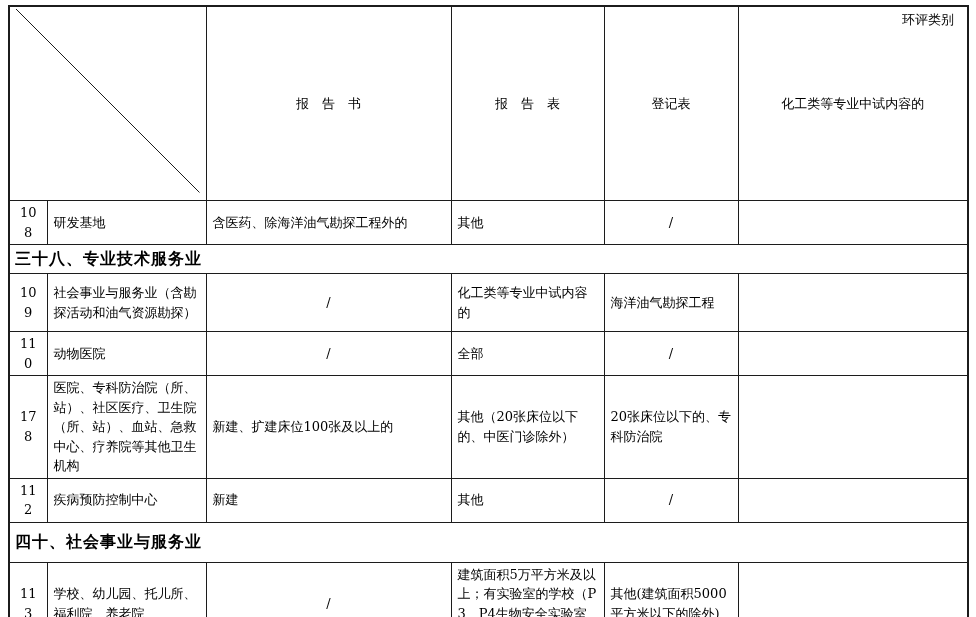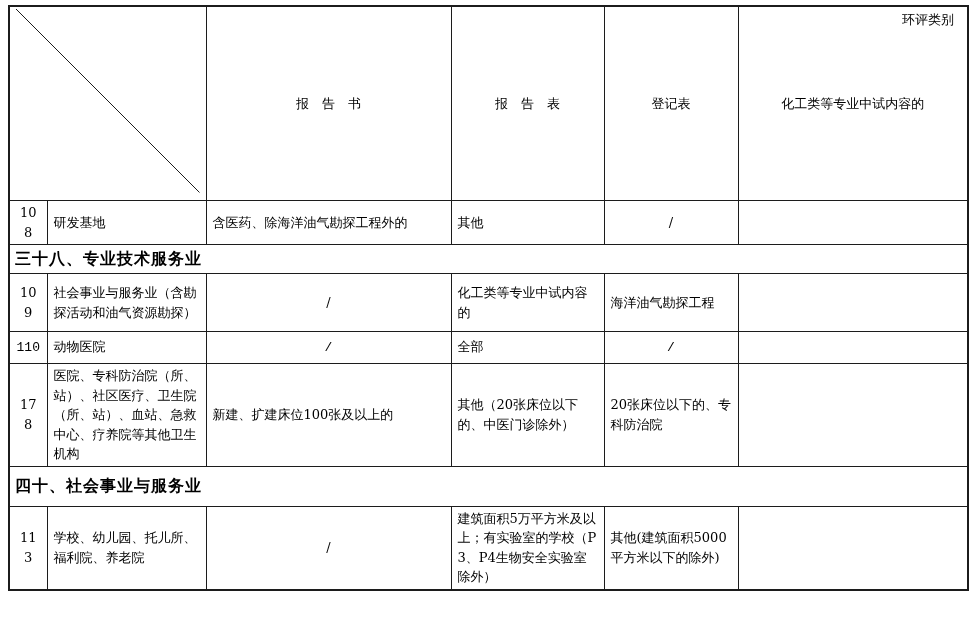--- a/index.html
+++ b/index.html
@@ -57,34 +57,42 @@
           <td colspan="6">三十八、专业技术服务业</td>
         </tr>
         <tr style="height: 58px;">
           <td class="c">109</td>
           <td class="l">社会事业与服务业（含勘探活动和油气资源勘探）</td>
           <td class="c">/</td>
           <td class="l">化工类等专业中试内容的</td>
           <td class="l">海洋油气勘探工程</td>
           <td class="l"></td>
         </tr>
-        <tr style="height: 32px; font-family: Liberation Mono, monospace;">
+        <tr style="height: 32px;">
           <td class="c">110</td>
           <td class="l">动物医院</td>
           <td class="c">/</td>
           <td class="l">全部</td>
           <td class="c">/</td>
           <td class="l"></td>
         </tr>
         <tr style="height: 100px;">
           <td class="c">178</td>
           <td class="l">医院、专科防治院（所、站）、社区医疗、卫生院（所、站）、血站、急救中心、疗养院等其他卫生机构</td>
           <td class="l">新建、扩建床位100张及以上的</td>
           <td class="l">其他（20张床位以下的、中医门诊除外）</td>
           <td class="l">20张床位以下的、专科防治院</td>
+          <td class="l"></td>
+        </tr>
+        <tr style="height: 31px;">
+          <td class="c">112</td>
+          <td class="l">疾病预防控制中心</td>
+          <td class="l">新建</td>
+          <td class="l">其他</td>
+          <td class="c">/</td>
           <td class="l"></td>
         </tr>
         <tr class="section" style="height: 40px; padding-left: 32px;">
           <td colspan="6">四十、社会事业与服务业</td>
         </tr>
         <tr style="height: 82px;">
           <td class="c">113</td>
           <td class="l">学校、幼儿园、托儿所、福利院、养老院</td>
           <td class="c">/</td>
           <td class="l">建筑面积5万平方米及以上；有实验室的学校（P3、P4生物安全实验室除外）</td>

